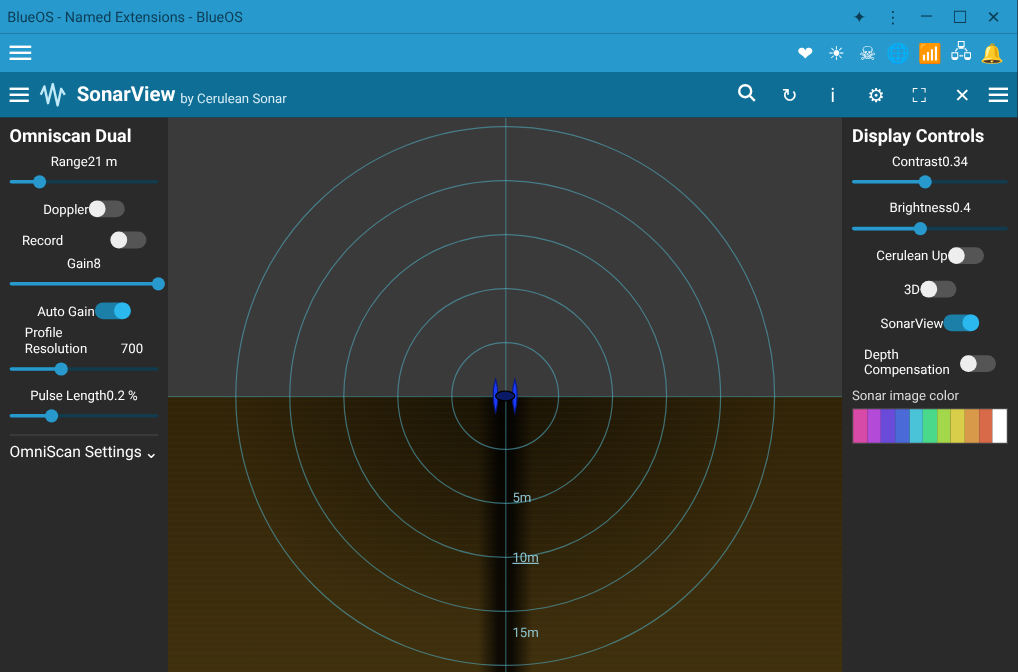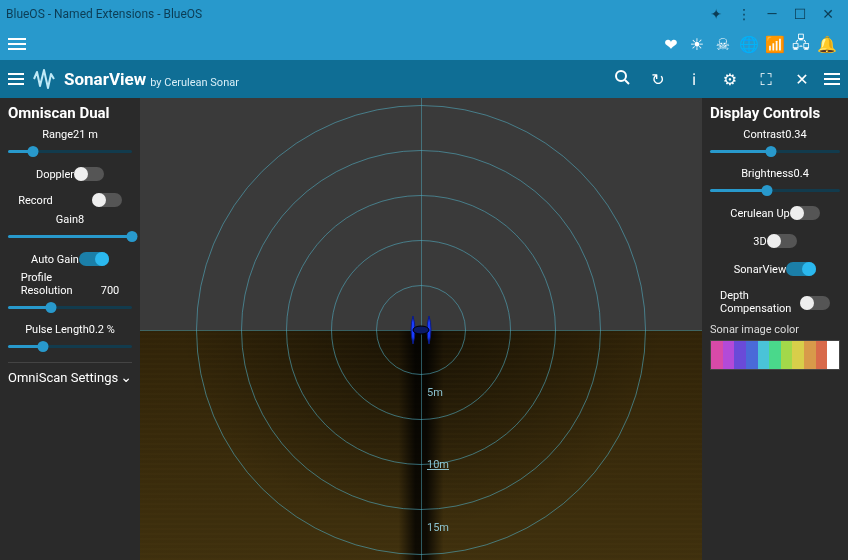--- a/index.html
+++ b/index.html
@@ -205,21 +205,21 @@
       <div class="waterfall"></div>
       <div class="cross-v"></div>
       <div class="cross-h"></div>
       <div class="rings">
         <div class="r" style="width:90px;height:90px;"></div>
         <div class="r" style="width:180px;height:180px;"></div>
         <div class="r" style="width:270px;height:270px;"></div>
         <div class="r" style="width:360px;height:360px;"></div>
         <div class="r" style="width:450px;height:450px;"></div>
       </div>
-      <span class="range-label" style="top:288px;">5m</span>
+      <span class="range-label" style="top:310px;">5m</span>
       <span class="range-label" style="top:360px;text-decoration:underline;">10m</span>
       <span class="range-label" style="top:423px;">15m</span>
       <div class="vessel">
         <svg width="44" height="44" viewBox="0 0 44 44">
           <path d="M14 8 Q10 20 14 36 Q18 22 14 8 Z" fill="#1a3cff" stroke="#0a1a88"></path>
           <path d="M30 8 Q34 20 30 36 Q26 22 30 8 Z" fill="#1a3cff" stroke="#0a1a88"></path>
           <ellipse cx="22" cy="22" rx="8" ry="4" fill="#0a1a66" stroke="#000"></ellipse>
         </svg>
       </div>
     </div>

